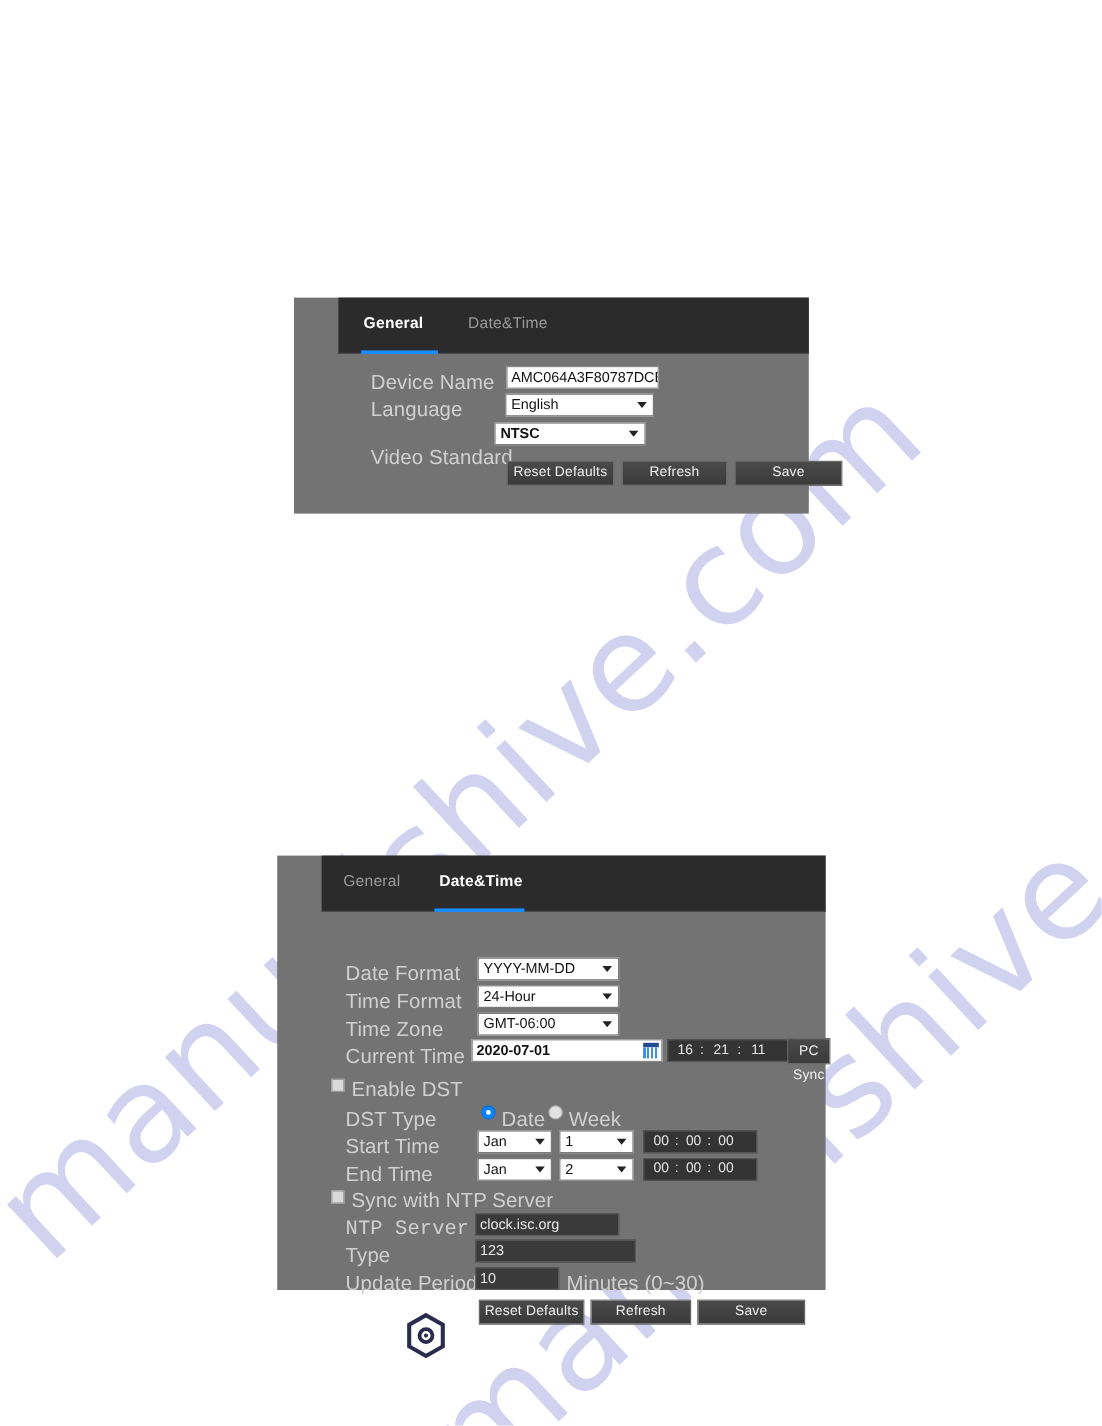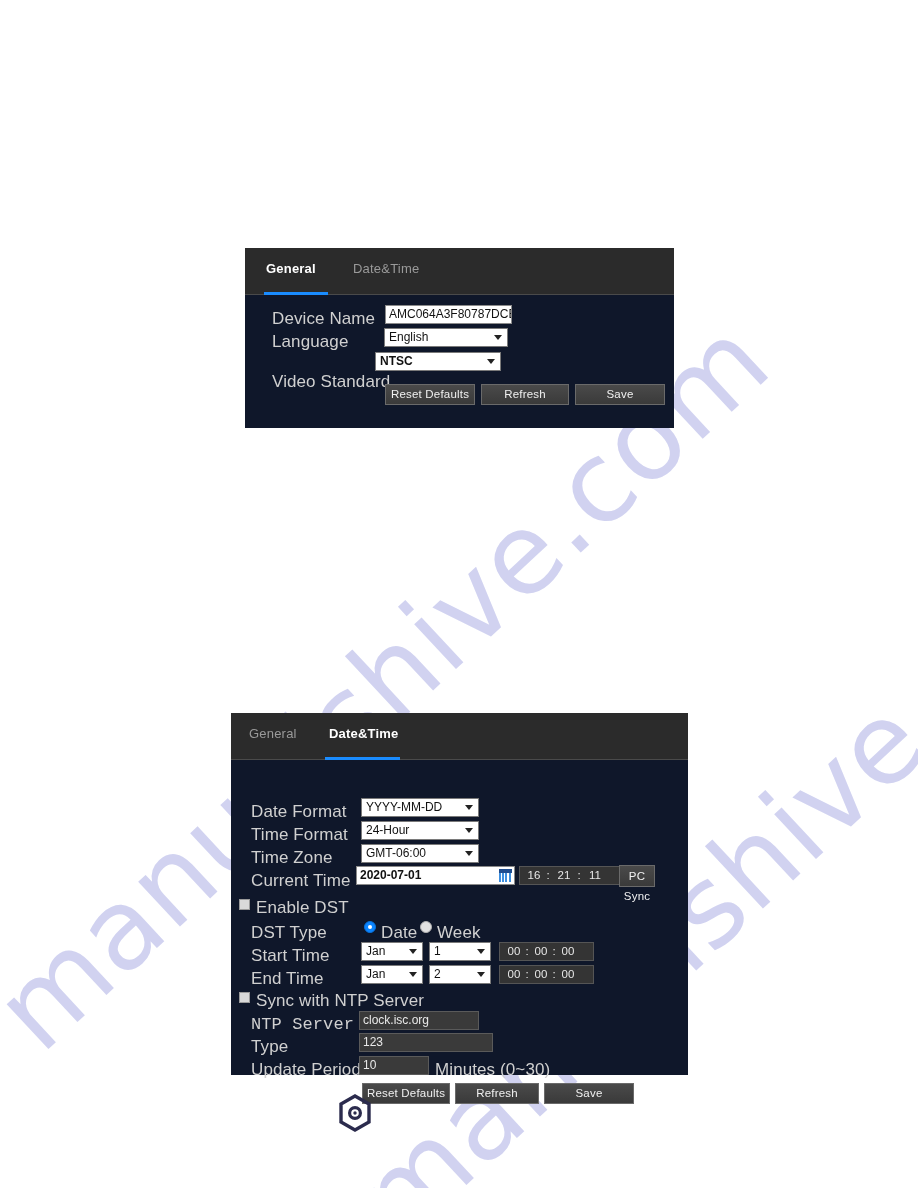--- a/index.html
+++ b/index.html
@@ -34,23 +34,24 @@
     white-space: nowrap;
     transform-origin: 0 0;
     letter-spacing: 1px;
   }
   .wm-a { left: -30px;  top: 980px;  transform: rotate(-43deg); }
   .wm-b { left: 330px;  top: 1170px; transform: rotate(-43deg); }
 
   
   .panel {
     position: absolute;
-    background: #0f172a;
+    background: #737373;
     z-index: 2;
     box-sizing: border-box;
+    padding-left: 37px;
   }
   .tabbar {
     position: relative;
     height: 47px;
     background: #2b2b2b;
     border-bottom: 1px solid #4a4a4a;
     box-sizing: border-box;
   }
   .tab {
     position: absolute;

